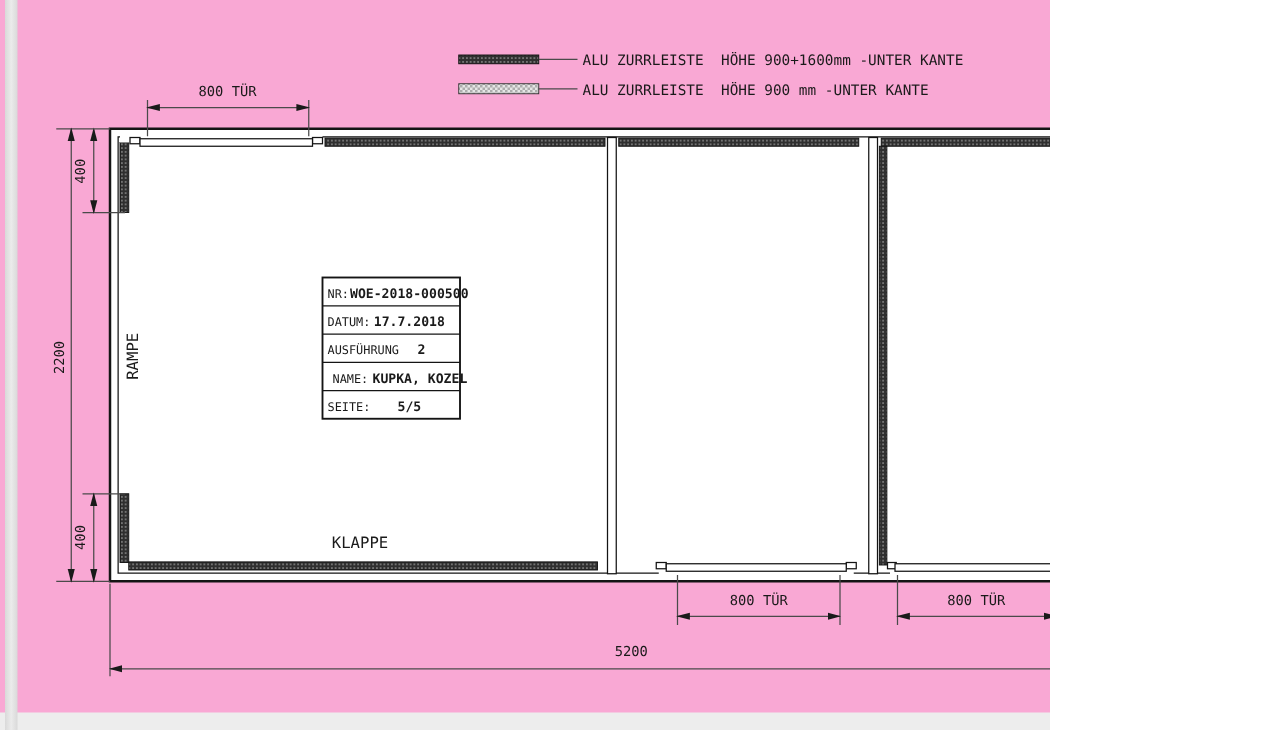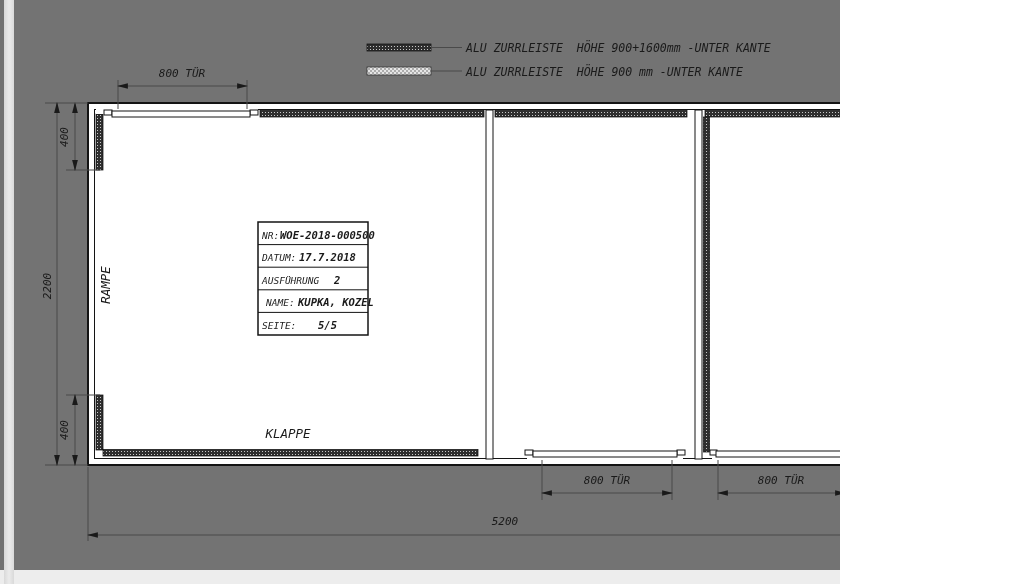--- a/index.html
+++ b/index.html
@@ -1,17 +1,17 @@
 <!DOCTYPE html>
 <html><head>
 <meta charset="utf-8">
 <style>
   html,body{margin:0;padding:0;background:#fff;}
-  #stage{position:relative;width:840px;height:584px;background:#737373;overflow:hidden;
-         font-family:"DejaVu Sans Mono","Liberation Mono",monospace;font-style:italic;}
+  #stage{position:relative;width:840px;height:584px;background:#f9a8d4;overflow:hidden;
+         font-family:"DejaVu Sans Mono","Liberation Mono",monospace;}
   #left-scroll{position:absolute;left:4px;top:0;width:10px;height:584px;
                background:linear-gradient(to right,#d9d9d9,#ebebeb 50%,#d9d9d9);}
   #bottom-band{position:absolute;left:0;top:570px;width:1024px;height:14px;background:#ededed;}
   svg{position:absolute;left:0;top:0;}
   svg text{font-family:"DejaVu Sans Mono","Liberation Mono",monospace;fill:#1a1a1a;white-space:pre;}
   .wall{fill:#ffffff;stroke:#141414;stroke-width:2;}
   .wall-inner{fill:none;stroke:#141414;stroke-width:1;}
   .part{fill:#ffffff;stroke:#141414;stroke-width:1;}
   .leaf{fill:#ffffff;stroke:#141414;stroke-width:1;}
   .cover{fill:#ffffff;stroke:none;}

